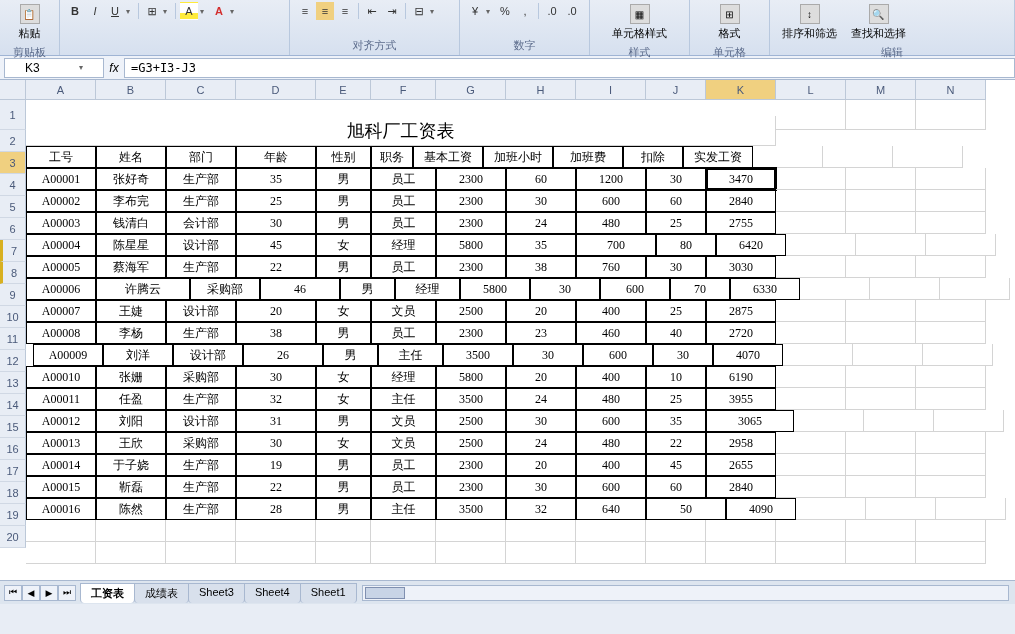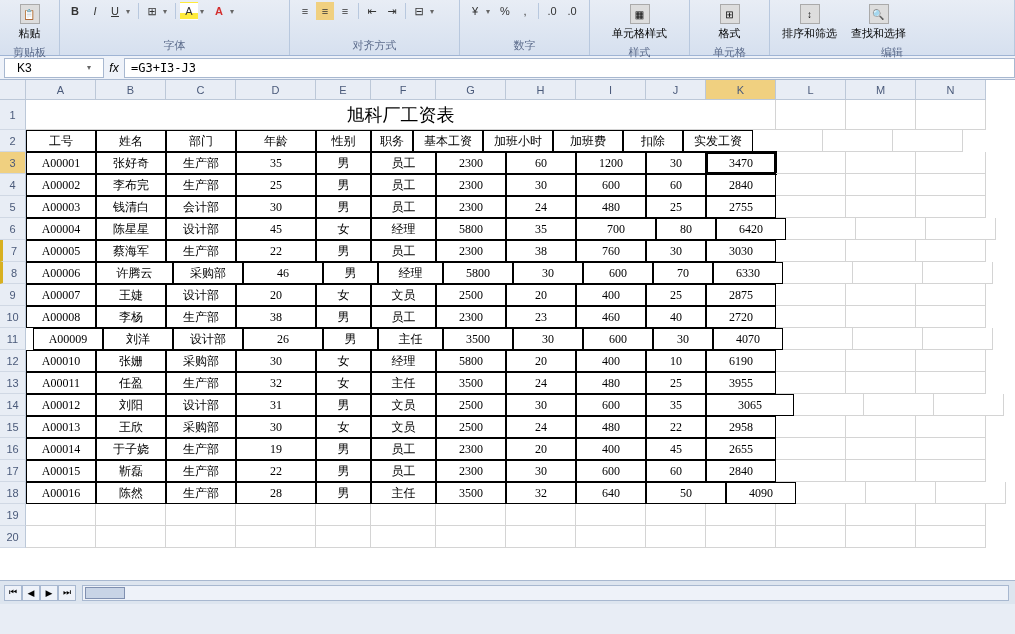--- a/index.html
+++ b/index.html
@@ -11,41 +11,41 @@
 .ribbon-group-label { text-align: center; font-size: 11px; color: #5a6a8a; padding-top: 2px; }
 .ribbon-row { display: flex; align-items: center; gap: 2px; }
 .rbtn { width: 18px; height: 18px; display: inline-flex; align-items: center; justify-content: center; border: 1px solid transparent; cursor: pointer; font-size: 11px; color: #333; }
 .rsep { width: 1px; height: 16px; background: #b8c8de; margin: 0 2px; }
 .rdd { width: 8px; font-size: 8px; color: #666; }
 .big-btn { display: flex; flex-direction: column; align-items: center; padding: 2px 6px; cursor: pointer; font-size: 11px; }
 .big-btn .ico { width: 20px; height: 20px; background: #ddd; border: 1px solid #aaa; margin-bottom: 2px; display:flex; align-items:center; justify-content:center; font-size:10px;}
 
 
 .formula-bar { background: #eef2f9; height: 24px; display: flex; align-items: center; border-bottom: 1px solid #a8b8d0; }
-.name-box { width: 100px; height: 20px; border: 1px solid #a8b8d0; background: #fff; margin-left: 4px; padding: 0 12px; display: flex; align-items: center; justify-content: space-between; }
+.name-box { width: 100px; height: 20px; border: 1px solid #a8b8d0; background: #fff; margin-left: 4px; padding: 0 20px; display: flex; align-items: center; justify-content: space-between; }
 .name-box .dd { font-size: 8px; color: #666; }
 .fx-btns { display: flex; gap: 2px; margin: 0 1px; }
 .fx-btn { width: 18px; height: 18px; display: flex; align-items: center; justify-content: center; border: 1px solid transparent; cursor: pointer; font-style: italic; }
 .formula-input { flex: 1; height: 20px; border: 1px solid #a8b8d0; background: #fff; padding: 0 6px; display: flex; align-items: center; font-family: Consolas, monospace; }
 
 
 .grid-wrap { background: #fff; height: 500px; position: relative; overflow: hidden; }
 .corner { position: absolute; left: 0; top: 0; width: 26px; height: 20px; background: #e8edf5; border-right: 1px solid #bcc8d8; border-bottom: 1px solid #bcc8d8; z-index: 3; }
 .colheads { position: absolute; left: 26px; top: 0; height: 20px; display: flex; z-index: 2; }
 .colhead { height: 20px; border-right: 1px solid #bcc8d8; border-bottom: 1px solid #bcc8d8; background: #e8edf5; text-align: center; line-height: 20px; color: #4a5a7a; font-size: 11px; cursor: pointer; }
 .colhead.active { background: #f0d080; }
 .rowheads { position: absolute; left: 0; top: 20px; width: 26px; }
 .rowhead { width: 26px; border-right: 1px solid #bcc8d8; border-bottom: 1px solid #d0d8e4; background: #e8edf5; text-align: center; color: #4a5a7a; font-size: 11px; cursor: pointer; display:flex; align-items:center; justify-content:center; }
 .rowhead.active { background: #f0d080; }
 .rowhead.mark { border-left: 3px solid #d8b020; }
 .cells { position: absolute; left: 26px; top: 20px; }
 .cellrow { display: flex; }
 .cell { border-right: 1px solid #d4d4d4; border-bottom: 1px solid #d4d4d4; height: 22px; display: flex; align-items: center; padding: 0 4px; overflow: hidden; white-space: nowrap; font-family: SimSun, serif; }
 .cellrow.first .cell { height: 30px; }
-.title-cell { justify-content: center; font-size: 18px; font-family: SimSun, serif; }
+.title-cell { justify-content: center; font-size: 18px; font-family: SimSun, serif; margin-top: 16px; }
 .hdr { justify-content: center; font-family: SimSun, serif; }
 .tblcell { border: 1px solid #000 !important; justify-content: center; }
 .active-cell { outline: 3px solid #000; outline-offset: -2px; }
 
 
 .sheet-bar { background: #dde5ef; height: 24px; display: flex; align-items: center; border-top: 1px solid #a8b8d0; }
 .nav-btns { display: flex; margin-left: 4px; }
 .nav-btn { width: 18px; height: 16px; background: #eef2f9; border: 1px solid #a8b8d0; display: flex; align-items: center; justify-content: center; font-size: 9px; cursor: pointer; }
 .tabs { display: flex; margin-left: 4px; }
 .tab { padding: 2px 10px; background: #d8e0ec; border: 1px solid #a8b8d0; border-bottom: none; margin-right: -1px; cursor: pointer; font-size: 11px; border-radius: 0 0 4px 4px; }
@@ -86,21 +86,20 @@
       <span class="rbtn">⊞</span>
         <span class="rdd">▾</span>
       <span class="rsep"></span>
       <span class="rbtn" style="background:linear-gradient(#fff 60%, #ffeb3b 60%)">A</span>
         <span class="rdd">▾</span>
       <span class="rbtn" style="color:#d32f2f">
           <b>A</b>
         </span>
         <span class="rdd">▾</span>
     </div>
-    <div class="ribbon-group-label">字体</div>
   </div>
   <div class="ribbon-group" style="width:170px">
     <div class="ribbon-row">
       <span class="rbtn">≡</span>
       <span class="rbtn" style="background:#f0d080">≡</span>
       <span class="rbtn">≡</span>
       <span class="rsep"></span>
       <span class="rbtn">⇤</span>
       <span class="rbtn">⇥</span>
       <span class="rsep"></span>
@@ -301,21 +300,21 @@
         <div class="cell tblcell" style="width: 70px;">38</div>
         <div class="cell tblcell" style="width: 70px;">760</div>
         <div class="cell tblcell" style="width: 60px;">30</div>
         <div class="cell tblcell" style="width: 70px;">3030</div>
         <div class="cell" style="width: 70px;"></div>
         <div class="cell" style="width: 70px;"></div>
         <div class="cell" style="width: 70px;"></div>
       </div>
       <div class="cellrow">
         <div class="cell tblcell" style="width: 70px;">A00006</div>
-        <div class="cell tblcell" style="width: 77px;">许腾云</div>
+        <div class="cell tblcell" style="width: 94px;">许腾云</div>
         <div class="cell tblcell" style="width: 70px;">采购部</div>
         <div class="cell tblcell" style="width: 80px;">46</div>
         <div class="cell tblcell" style="width: 55px;">男</div>
         <div class="cell tblcell" style="width: 65px;">经理</div>
         <div class="cell tblcell" style="width: 70px;">5800</div>
         <div class="cell tblcell" style="width: 70px;">30</div>
         <div class="cell tblcell" style="width: 70px;">600</div>
         <div class="cell tblcell" style="width: 60px;">70</div>
         <div class="cell tblcell" style="width: 70px;">6330</div>
         <div class="cell" style="width: 70px;"></div>
@@ -517,20 +516,27 @@
     </div>
 </div>
 
 <div class="sheet-bar">
   <div class="nav-btns">
     <div class="nav-btn">⏮</div>
     <div class="nav-btn">◀</div>
     <div class="nav-btn">▶</div>
     <div class="nav-btn">⏭</div>
   </div>
+  <div class="tabs" id="tabs">
+      <div class="tab active">工资表</div>
+      <div class="tab">成绩表</div>
+      <div class="tab">Sheet3</div>
+      <div class="tab">Sheet4</div>
+      <div class="tab">Sheet1</div>
+    </div>
   <div class="hscroll">
       <div class="th"></div>
     </div>
 </div>
 
 <div class="status-bar">
   <span>就绪</span>
   <div class="zoom">
     <div class="view-btns">
       <div class="view-btn"></div>

